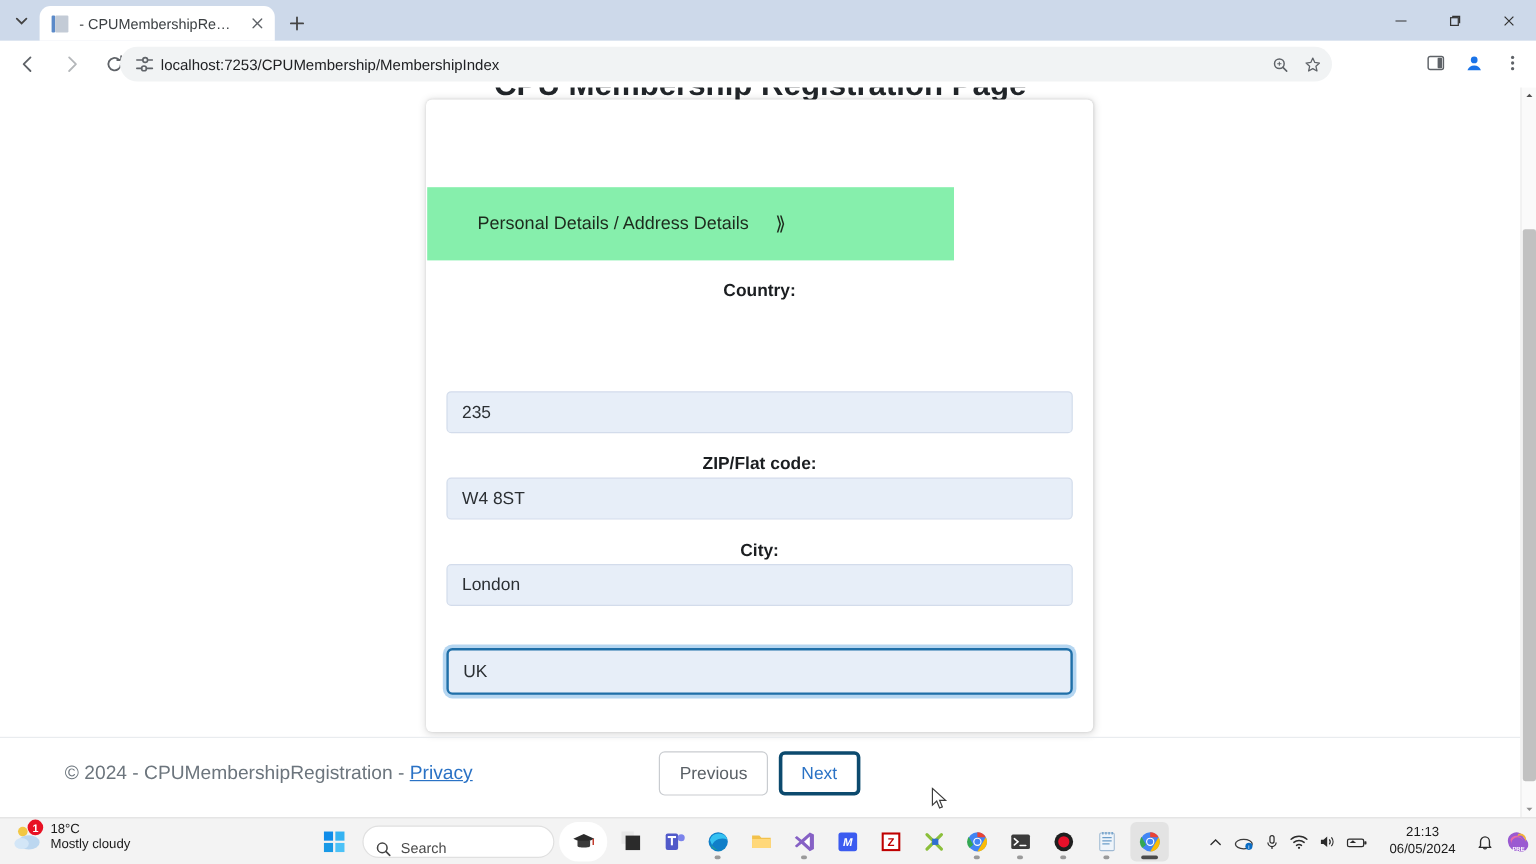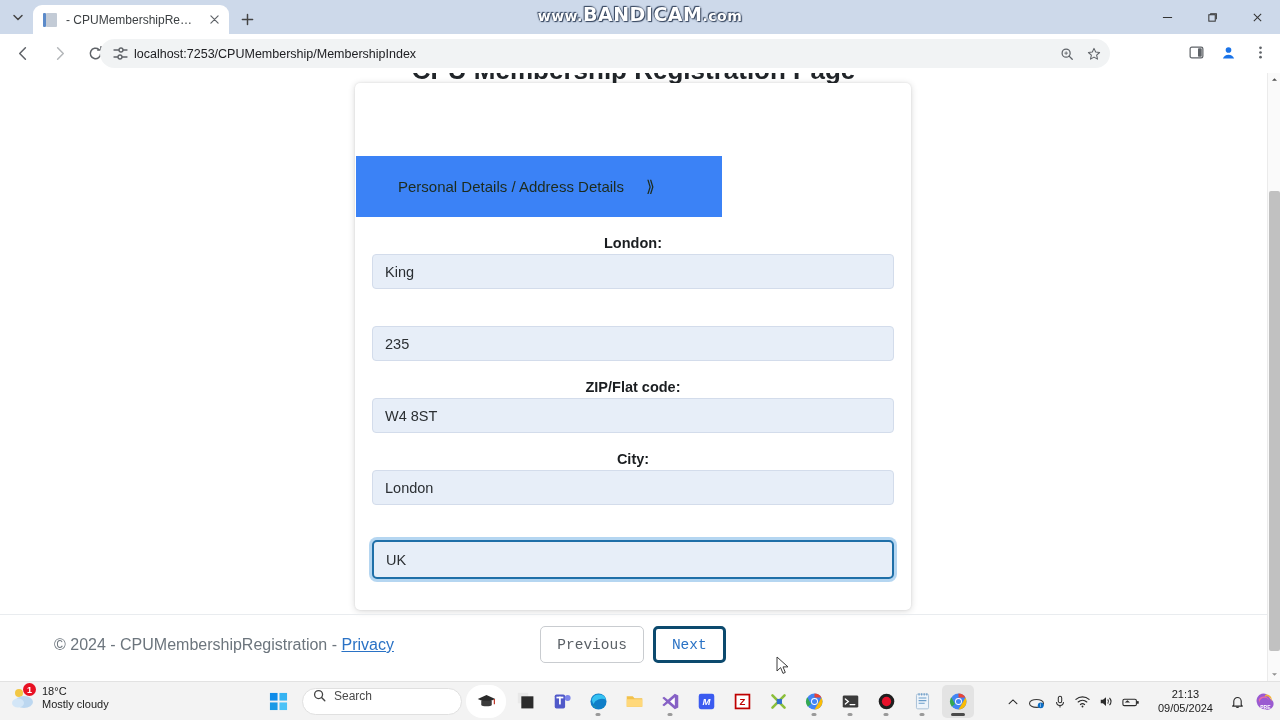--- a/index.html
+++ b/index.html
@@ -100,22 +100,22 @@
     font-size: 26px; font-weight: bold; color: #212529;
     white-space: nowrap; overflow: hidden;
   }
 
   .card {
     position: absolute; left: 355px; top: 10px; width: 556px; height: 527px;
     background: #ffffff; border-radius: 5px;
     box-shadow: 0 1px 7px rgba(0,0,0,0.16), 0 0 2px rgba(0,0,0,0.10);
   }
   .tabs-header {
-    position: absolute; left: 1px; top: 73px; width: 366px; height: 61px;
-    background: #3b82f6; display: flex; align-items: center;
+    position: absolute; left: 1px; top: 73px; width: 439px; height: 61px;
+    background: #86efac; display: flex; align-items: center;
   }
   .tabs-header .crumb {
     font-size: 15px; color: #1d2b1d; margin-left: 42px; white-space: nowrap;
   }
   .tabs-header .chev { font-size: 16px; color: #1d2b1d; margin-left: 22px; }
 
   .field-label {
     position: absolute; left: 17px; width: 522px; text-align: center;
     font-size: 14.5px; font-weight: bold; color: #1b1e21;
   }
@@ -124,21 +124,21 @@
     background: #e7eef8; border: 1px solid #d3dceb; border-radius: 4px;
     display: flex; align-items: center; padding: 0 12px;
     font-size: 14.5px; color: #2b2f33;
   }
   .field-input.focused {
     border: 2px solid #1f6fa8; background: #e7eef8;
     box-shadow: 0 0 0 3px rgba(120,180,230,0.55);
     border-radius: 5px; height: 39px;
   }
 
-  .btn-row { position: absolute; left: 355px; top: 553px; width: 556px; display: flex; justify-content: center; gap: 9px; font-family: Liberation Mono, monospace; }
+  .btn-row { position: absolute; left: 355px; top: 553px; width: 556px; display: flex; justify-content: center; gap: 9px; }
   .btn {
     height: 37px; padding: 0 16px; border-radius: 5px; background: #ffffff;
     display: flex; align-items: center; justify-content: center;
     font-size: 14.5px;
   }
   .btn-prev { border: 1px solid #c9ccd0; color: #5a6066; }
   .btn-next { border: 3px solid #0c4a6e; color: #2a72c5; }
 
   .footer-rule {
     position: absolute; left: 0; top: 541px; width: 1267px; height: 1px; background: #e9ecef;
@@ -176,21 +176,21 @@
     background: #e81123; color: #fff; font-size: 9px; display: flex;
     align-items: center; justify-content: center; font-weight: bold;
   }
   .tb-center { position: absolute; left: 262px; top: 3px; display: flex; align-items: center; gap: 4px; }
   .tb-app { width: 32px; height: 33px; display: flex; align-items: center; justify-content: center; position: relative; border-radius: 5px; }
   .tb-app.active { background: #e3e3e3; }
   .tb-app .underline { position: absolute; bottom: 2px; left: 50%; transform: translateX(-50%); width: 5px; height: 3px; border-radius: 2px; background: #9a9a9a; }
   .tb-app.active .underline { width: 14px; background: #4b4b4b; }
   .search-pill {
     width: 160px; height: 27px; background: #ffffff; border: 1px solid #e0e0e0;
-    border-radius: 14px; display: flex; align-items: flex-start; padding: 0 10px; gap: 8px;
+    border-radius: 14px; display: flex; align-items: flex-end; padding: 0 10px; gap: 8px;
     margin-left: 4px;
   }
   .search-pill span { font-size: 12px; color: #4a4a4a; }
   .tray { position: absolute; right: 6px; top: 0; height: 39px; display: flex; align-items: center; gap: 9px; }
   .tray-ico { display: flex; align-items: center; justify-content: center; }
   .clock { text-align: center; line-height: 1.2; margin: 0 9px; }
   .clock div { font-size: 11px; color: #1a1a1a; }
 </style>
 </head>
 <body>
@@ -214,21 +214,20 @@
             <path d="M1 1 L9 9 M9 1 L1 9" stroke="#5f6368" stroke-width="1.3" stroke-linecap="round"></path>
           </svg>
       </span>
     </div>
     <div class="new-tab">
       <svg viewBox="0 0 14 14">
           <path d="M7 1.5 V12.5 M1.5 7 H12.5" stroke="#444" stroke-width="1.6" stroke-linecap="round"></path>
         </svg>
     </div>
 
-    <div class="watermark"><span class="sm">www.</span><span>BANDICAM</span><span class="sm">.com</span></div>
 
     <div class="wincontrols">
       <div class="wincontrol">
         <svg viewBox="0 0 12 12">
             <path d="M1 6 H11" stroke="#333" stroke-width="1.1"></path>
           </svg>
       </div>
       <div class="wincontrol">
         <svg viewBox="0 0 12 12">
             <rect x="2" y="3" width="7" height="7" fill="none" stroke="#333" stroke-width="1.1"></rect>
@@ -317,22 +316,21 @@
       <div class="card">
         <div class="tabs-header">
           <span class="crumb">
             <span>Personal Details</span>
             <span>/</span>
             <span>Address Details</span>
           </span>
           <span class="chev">⟫</span>
         </div>
 
-        <div class="field-label" style="top:152px">London:</div>
-        <div class="field-input" style="top:171px">King</div>
+        <div class="field-label" style="top:152px">Country:</div>
 
         <div class="field-input" style="top:243px">235</div>
 
         <div class="field-label" style="top:296px">ZIP/Flat code:</div>
         <div class="field-input" style="top:315px">W4 8ST</div>
 
         <div class="field-label" style="top:368px">City:</div>
         <div class="field-input" style="top:387px">London</div>
 
         <div class="field-input focused" style="top:457px">UK</div>
@@ -546,21 +544,21 @@
       </span>
       <span class="tray-ico">
         <svg viewBox="0 0 20 12" width="18" height="12">
             <rect x="1" y="3" width="15" height="7" rx="1.6" fill="none" stroke="#2b2b2b" stroke-width="1.2"></rect>
             <rect x="16.6" y="5" width="2" height="3" rx="0.7" fill="#2b2b2b"></rect>
             <path d="M3 6.5 H9 L6 4 Z" fill="#2b2b2b"></path>
           </svg>
       </span>
       <span class="clock">
         <div>21:13</div>
-        <div>09/05/2024</div>
+        <div>06/05/2024</div>
       </span>
       <span class="tray-ico">
         <svg viewBox="0 0 14 15" width="13" height="14">
             <path d="M3 10.6 V6.6 A4 4 0 0 1 11 6.6 V10.6 L12.2 12 H1.8 Z" fill="none" stroke="#2b2b2b" stroke-width="1.2" stroke-linejoin="round"></path>
             <path d="M5.6 12.6 A1.7 1.7 0 0 0 8.4 12.6" fill="none" stroke="#2b2b2b" stroke-width="1.2"></path>
           </svg>
       </span>
       <span class="tray-ico">
         <svg viewBox="0 0 22 22" width="21" height="21">
             <path d="M4 12 A7 7 0 0 1 18 8 A6 6 0 0 1 13 19 A8 8 0 0 1 4 12 Z" fill="#9a5ad1"></path>

